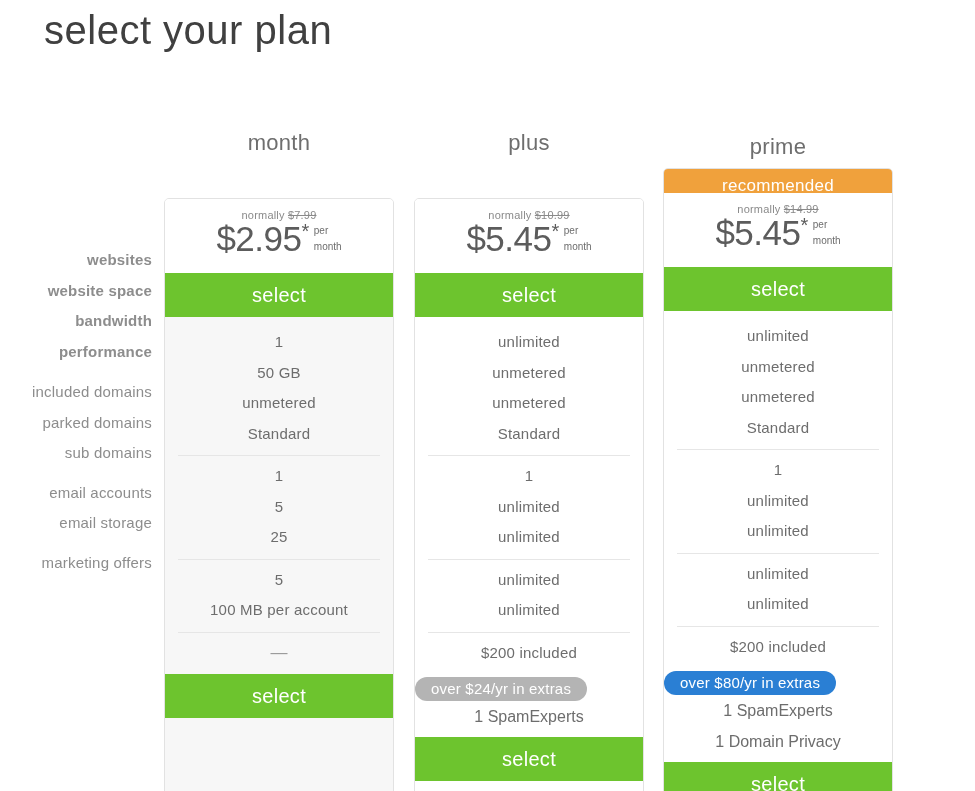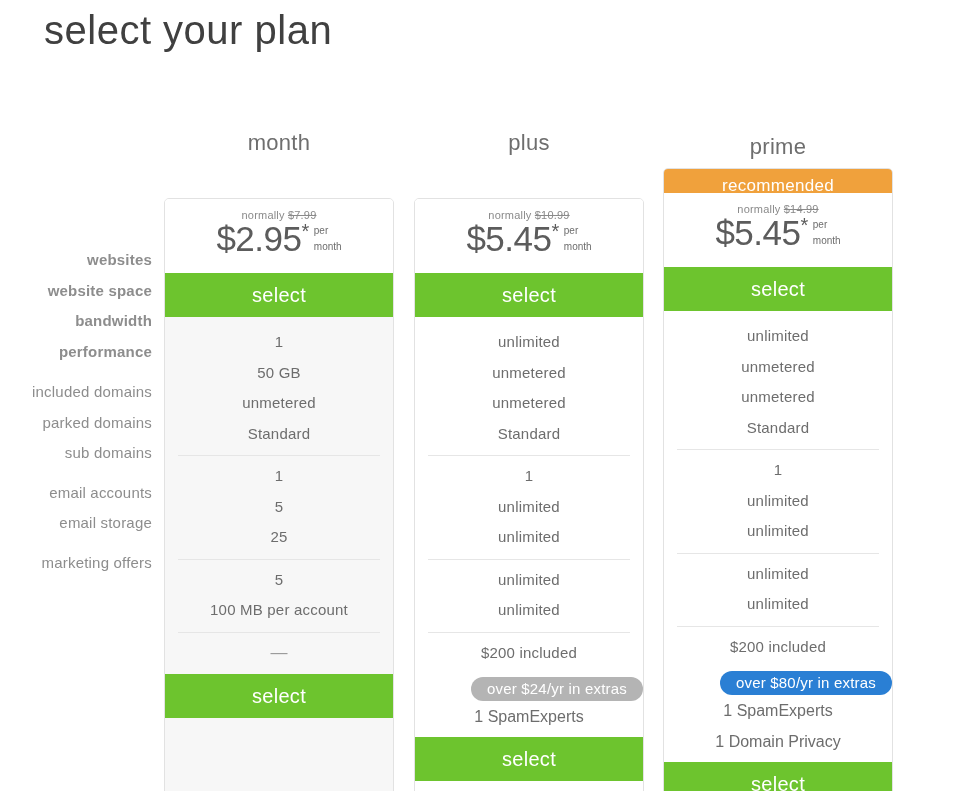--- a/index.html
+++ b/index.html
@@ -167,21 +167,21 @@
   .group + .group {
     border-top: 1px solid #e6e6e6;
     margin: 0 13px;
   }
   .group.first { padding-top: 10px; }
 
   .dash-cell { font-size: 17px; color: #9a9a9a; }
 
   
   .pill-wrap {
-    text-align: right;
+    text-align: left;
     padding-top: 3px;
   }
   .pill {
     display: inline-block;
     border-radius: 12px;
     font-size: 15px;
     color: #ffffff;
     padding: 3px 16px 4px;
     letter-spacing: 0.2px;
     line-height: 17px;

